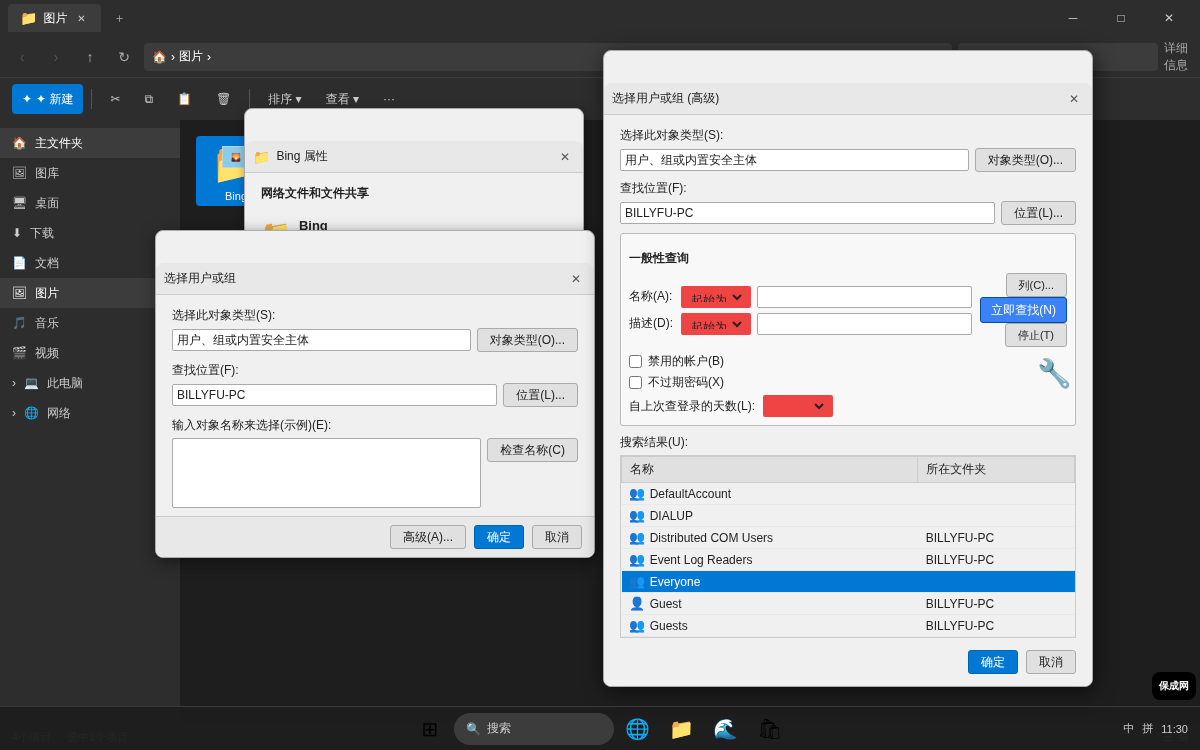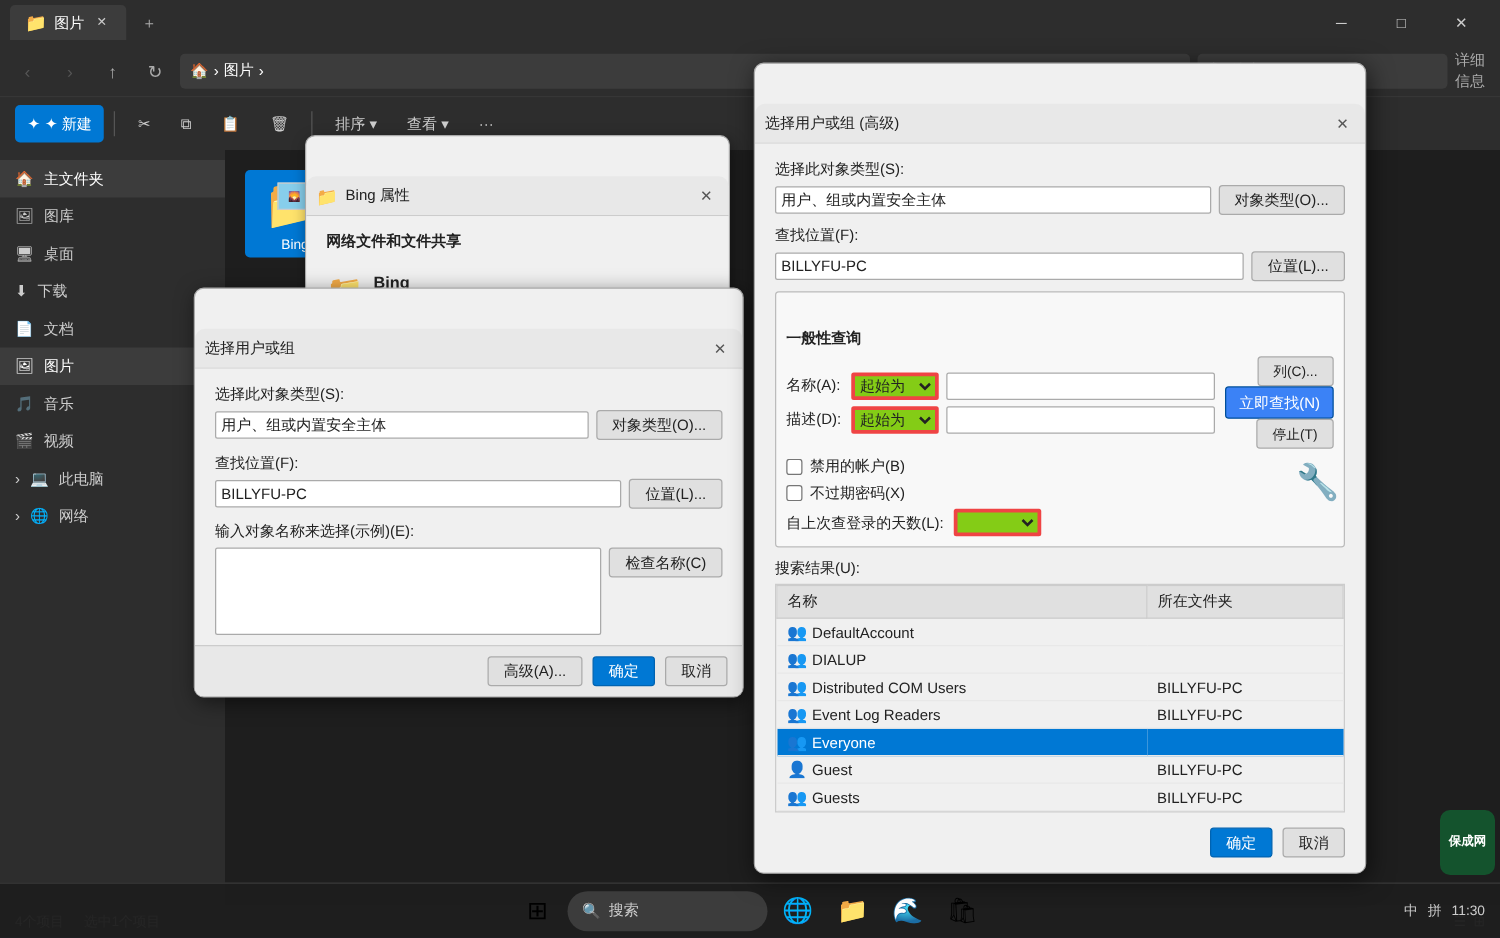--- a/index.html
+++ b/index.html
@@ -256,22 +256,22 @@
       align-items: center;
       gap: 8px;
       color: #ccc;
       font-size: 11px;
     }
     .watermark {
       position: absolute;
       bottom: 50px;
       right: 4px;
       width: 44px;
-      height: 52px;
-      background: #14532d;
+      height: 28px;
+      background: #000000;
       border-radius: 8px;
       display: flex;
       align-items: center;
       justify-content: center;
       color: #fff;
       font-size: 10px;
       font-weight: bold;
       text-align: center;
       line-height: 1.2;
     }
@@ -405,38 +405,38 @@
       border-color: #0063b1;
       color: #fff;
       height: 28px;
       padding: 0 14px;
       font-size: 12px;
     }
     .section-title {
       font-size: 12px;
       font-weight: bold;
       color: #222;
-      margin: 20px 0 6px 0;
+      margin: 8px 0 6px 0;
     }
     .checkbox-row {
       display: flex;
       align-items: center;
       gap: 6px;
       margin-bottom: 4px;
       font-size: 12px;
       color: #222;
     }
     .checkbox-row input[type=checkbox] {
       width: 13px; height: 13px;
     }
     .select-dropdown {
       width: 100%;
       height: 22px;
-      border: 3px solid #ef4444;
-      background: #84cc16;
+      border: 6px solid #ef4444;
+      background: #ef4444;
       font-size: 12px;
       color: #222;
       border-radius: 2px;
     }
     .text-area-input {
       width: 100%;
       height: 70px;
       border: 1px solid #aaa;
       background: #fff;
       font-size: 12px;

